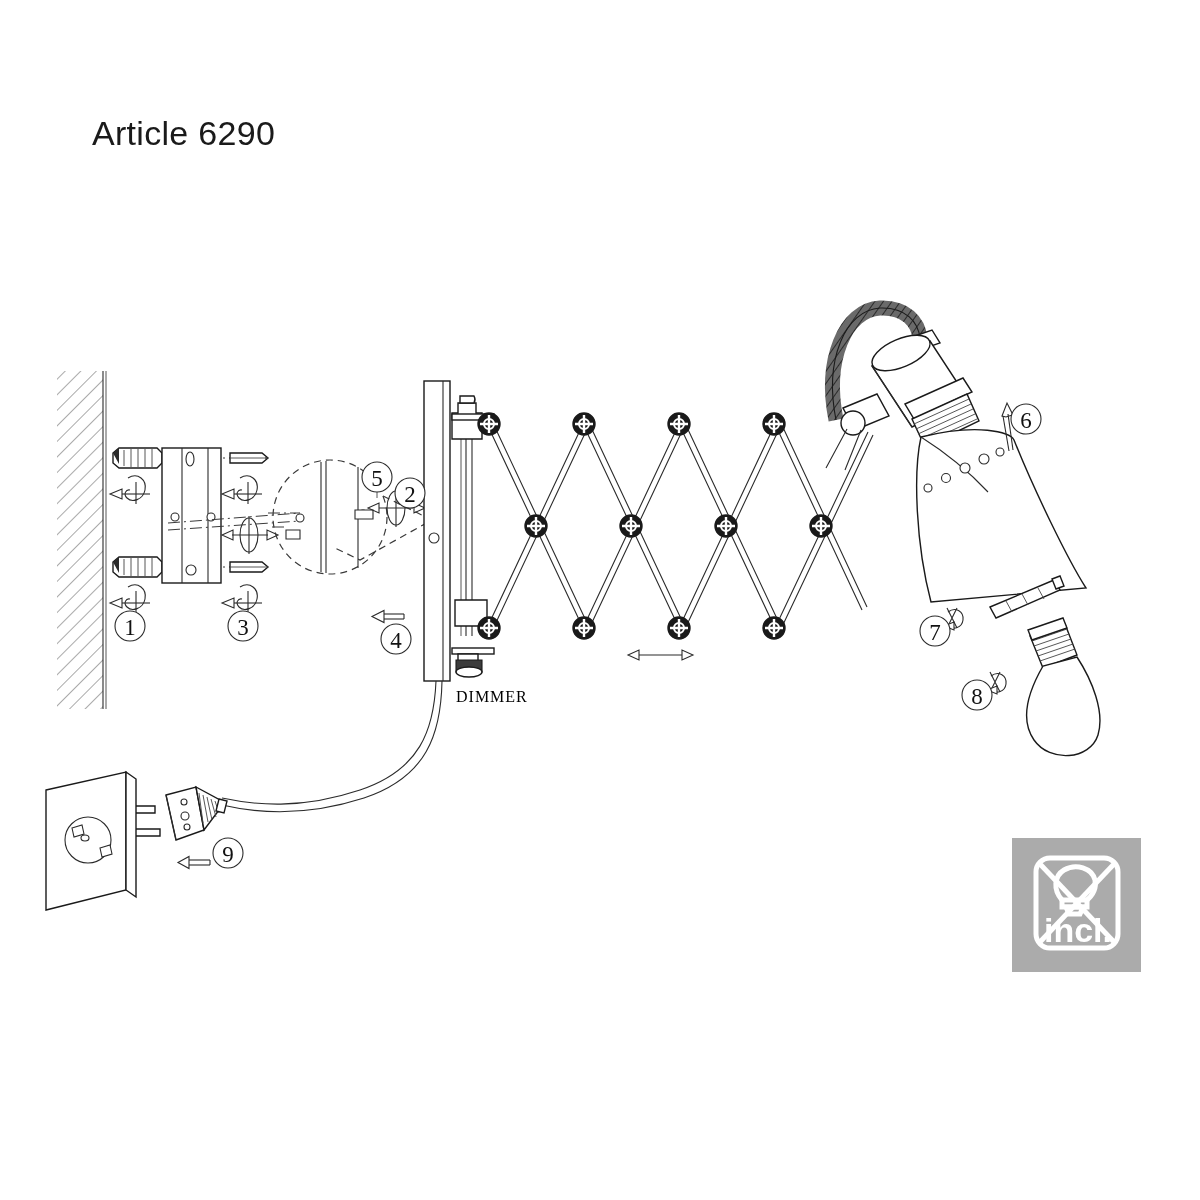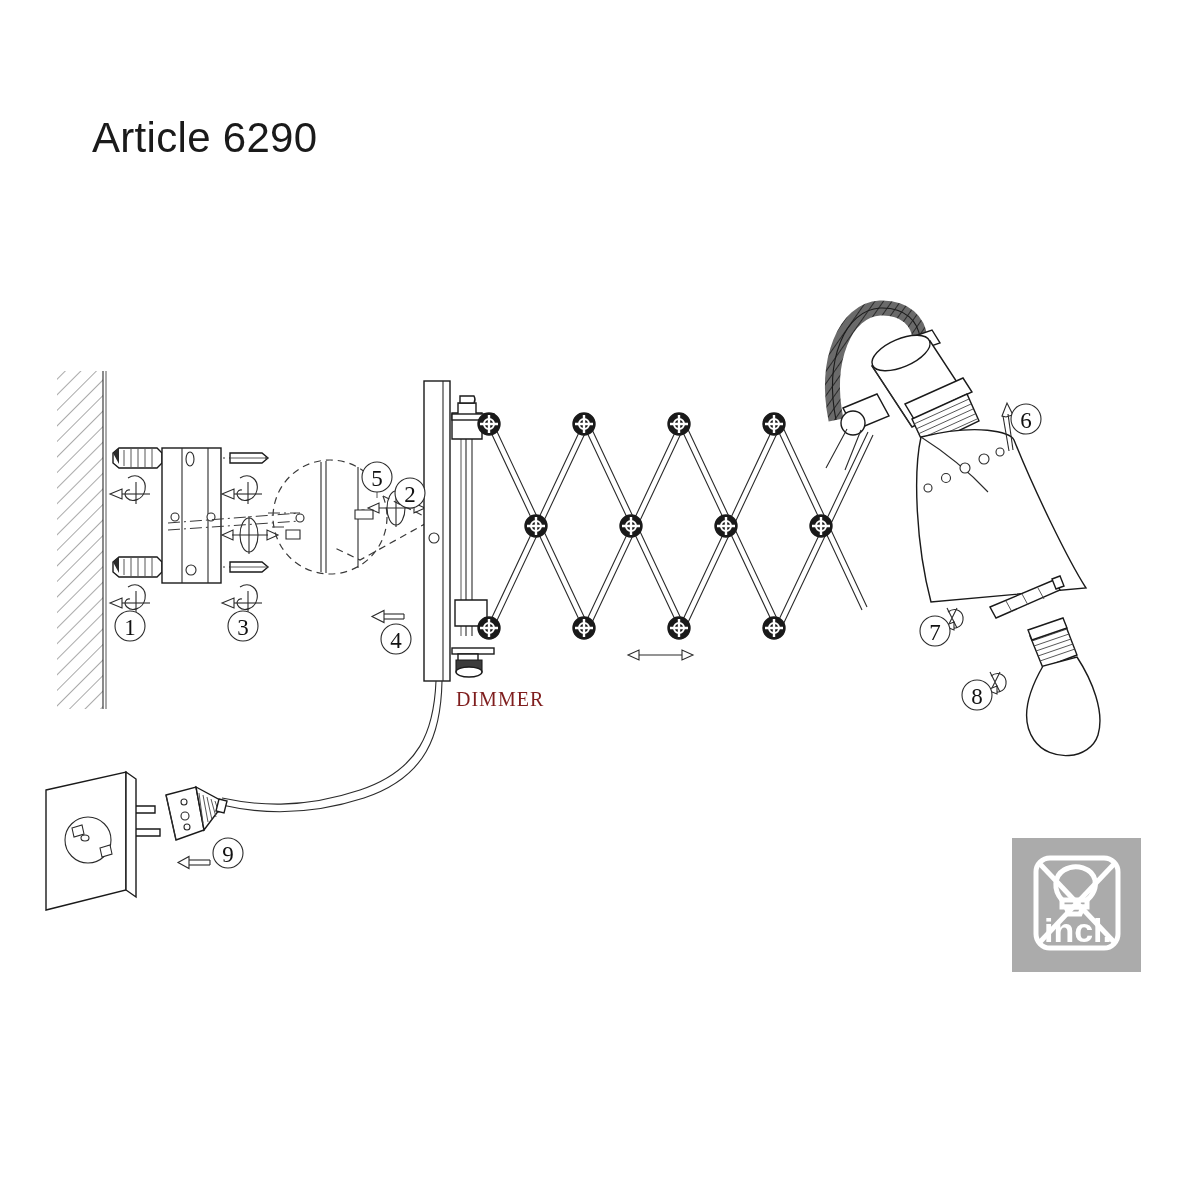--- a/index.html
+++ b/index.html
@@ -1,24 +1,24 @@
 <!DOCTYPE html>
 <html><head>
 <meta charset="utf-8">
 <title>Article 6290 Assembly Diagram</title>
 <style>
   html,body{margin:0;padding:0;background:#ffffff;}
   body{width:1200px;height:1200px;position:relative;overflow:hidden;
        font-family:"Liberation Sans",sans-serif;}
   #stage{position:absolute;left:0;top:0;width:1200px;height:1200px;}
-  #title{position:absolute;left:92px;top:114px;font-size:42px;
+  #title{position:absolute;left:92px;top:114px;font-size:34px;
          font-family:"Liberation Sans",sans-serif;color:#1a1a1a;
          letter-spacing:0.3px;white-space:nowrap;}
-  #dimmer-label{position:absolute;left:456px;top:688px;font-size:20px;
-         font-family:"Liberation Serif",serif;color:#7f1d1d;letter-spacing:1px;}
+  #dimmer-label{position:absolute;left:456px;top:688px;font-size:16px;
+         font-family:"Liberation Serif",serif;color:#000000;letter-spacing:1px;}
   svg{position:absolute;left:0;top:0;}
   .ln{fill:none;stroke:#1a1a1a;stroke-width:1.4;}
   .ln-thin{fill:none;stroke:#2b2b2b;stroke-width:1.1;}
   .ln-hair{fill:none;stroke:#444;stroke-width:0.9;}
   .wh{fill:#ffffff;stroke:#1a1a1a;stroke-width:1.4;}
   .wh-thin{fill:#ffffff;stroke:#2b2b2b;stroke-width:1.1;}
   .dash{fill:none;stroke:#3a3a3a;stroke-width:1.2;stroke-dasharray:7 5;}
   .dashdot{fill:none;stroke:#3a3a3a;stroke-width:1;stroke-dasharray:12 4 2 4;}
   .hatch{stroke:#777;stroke-width:1.25;}
   .dk{fill:#3c3c3c;stroke:#1a1a1a;stroke-width:1.1;}

